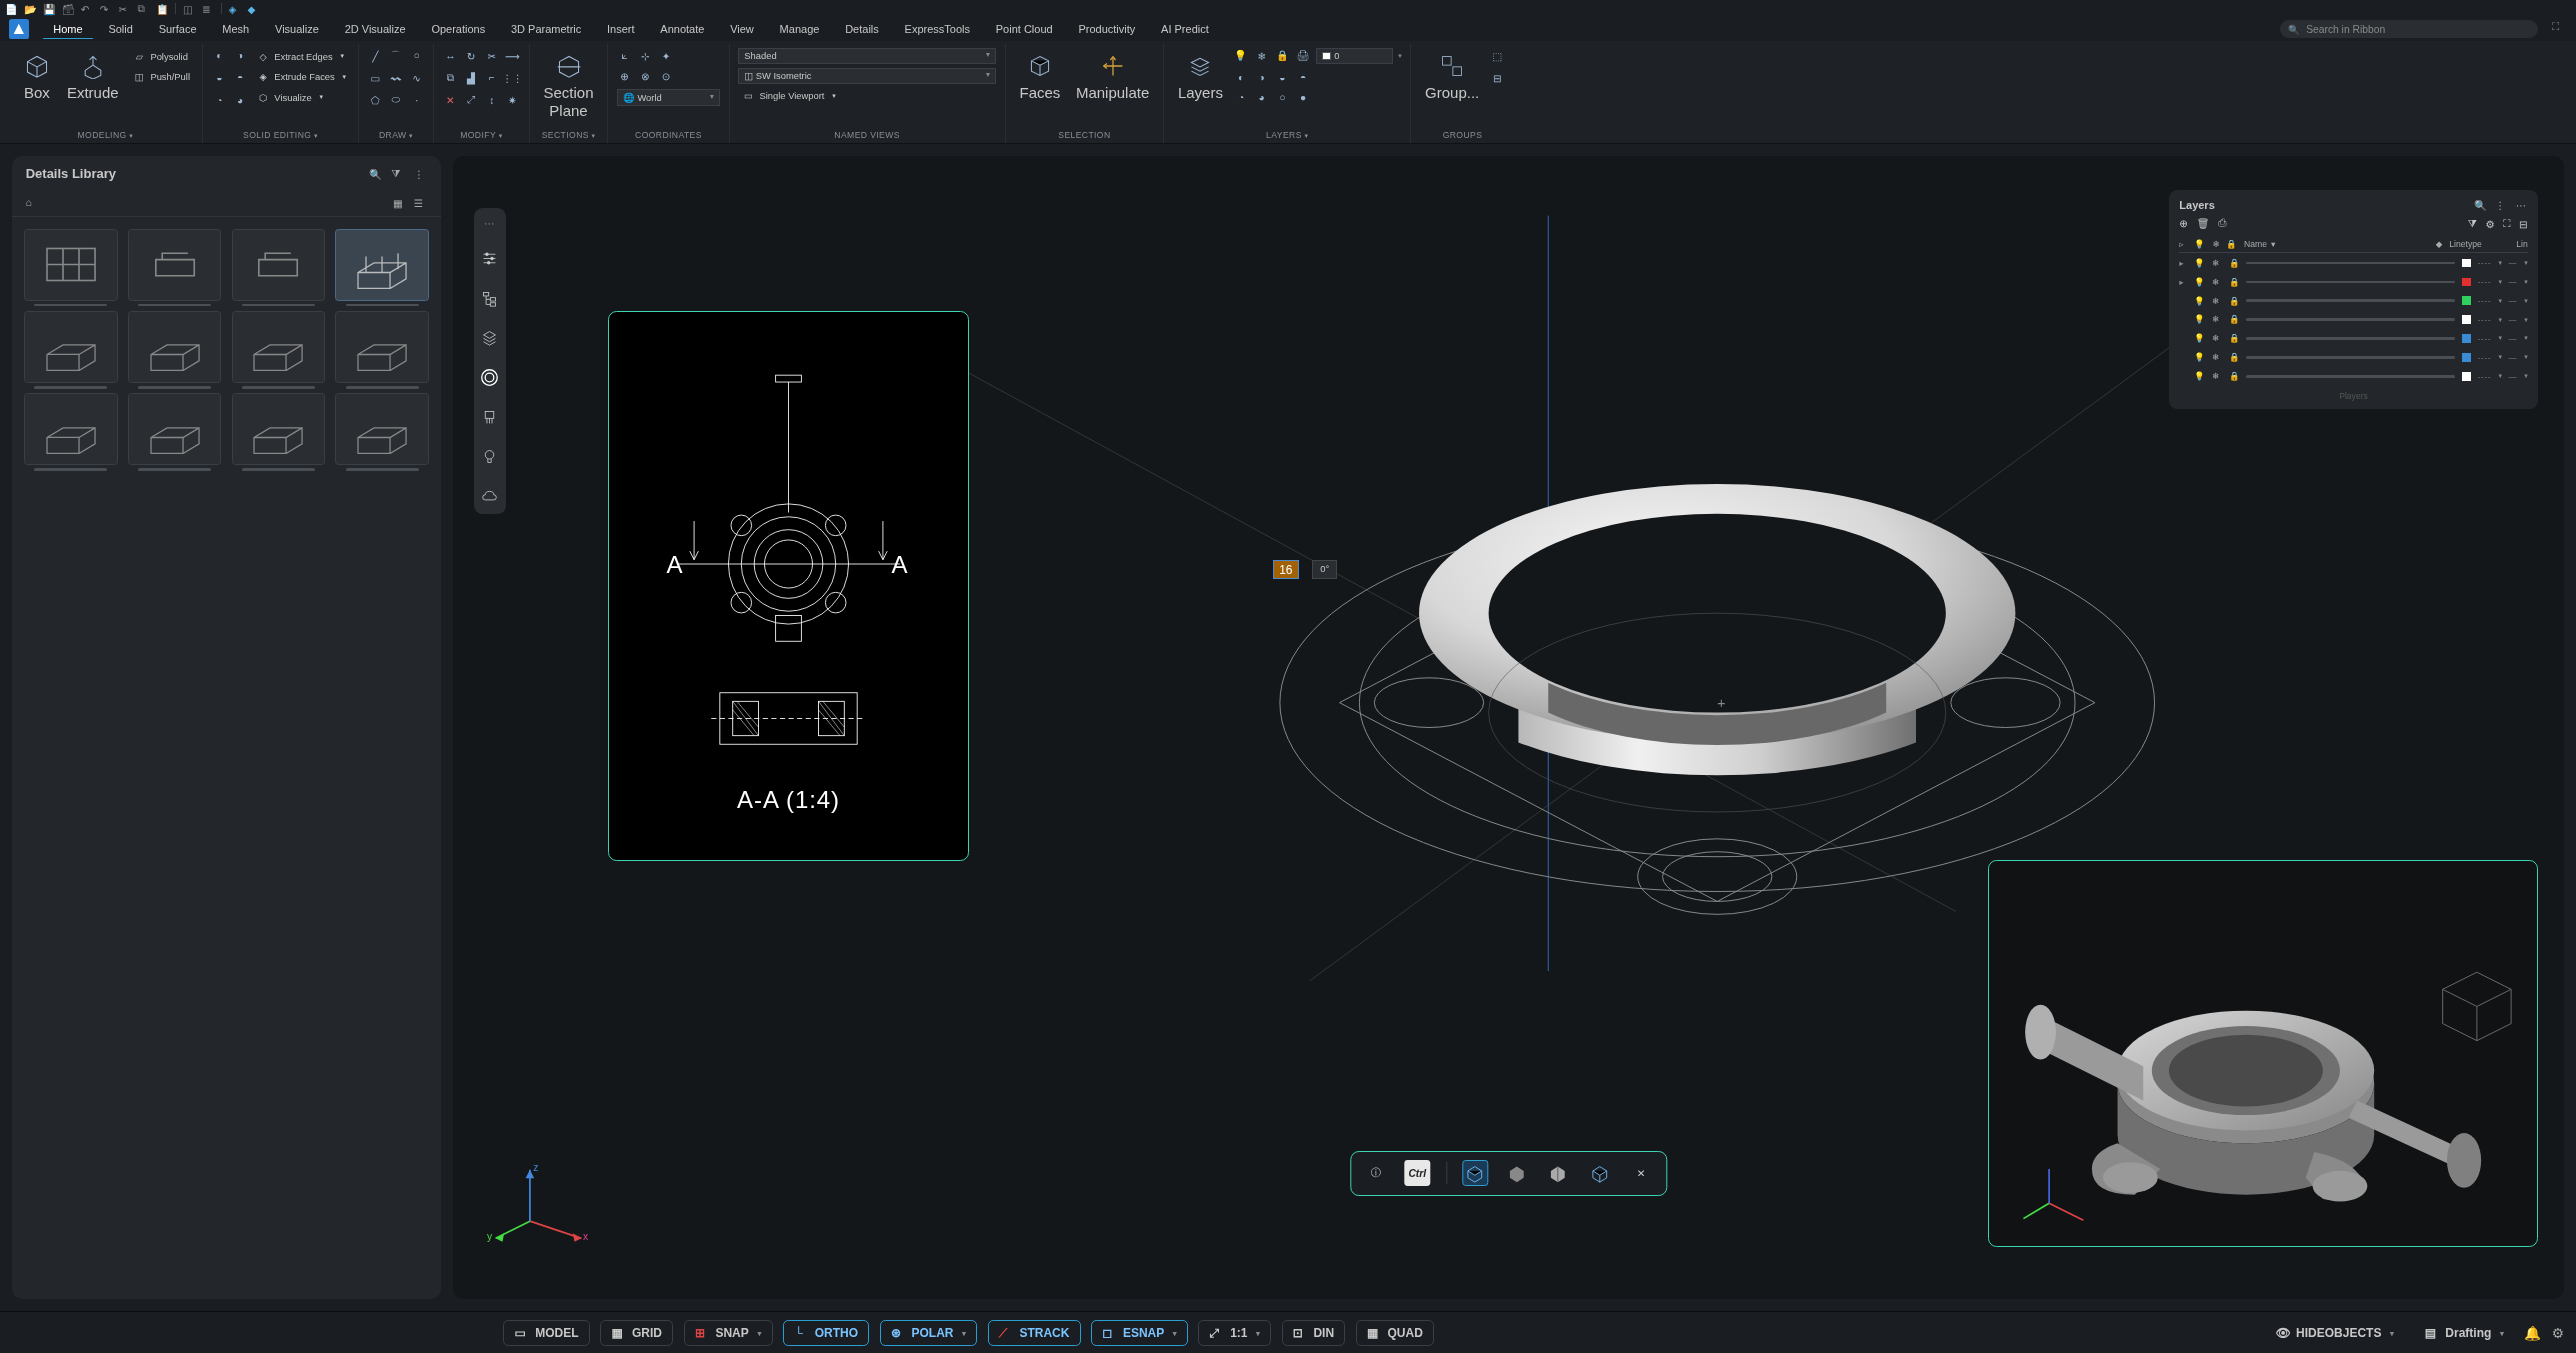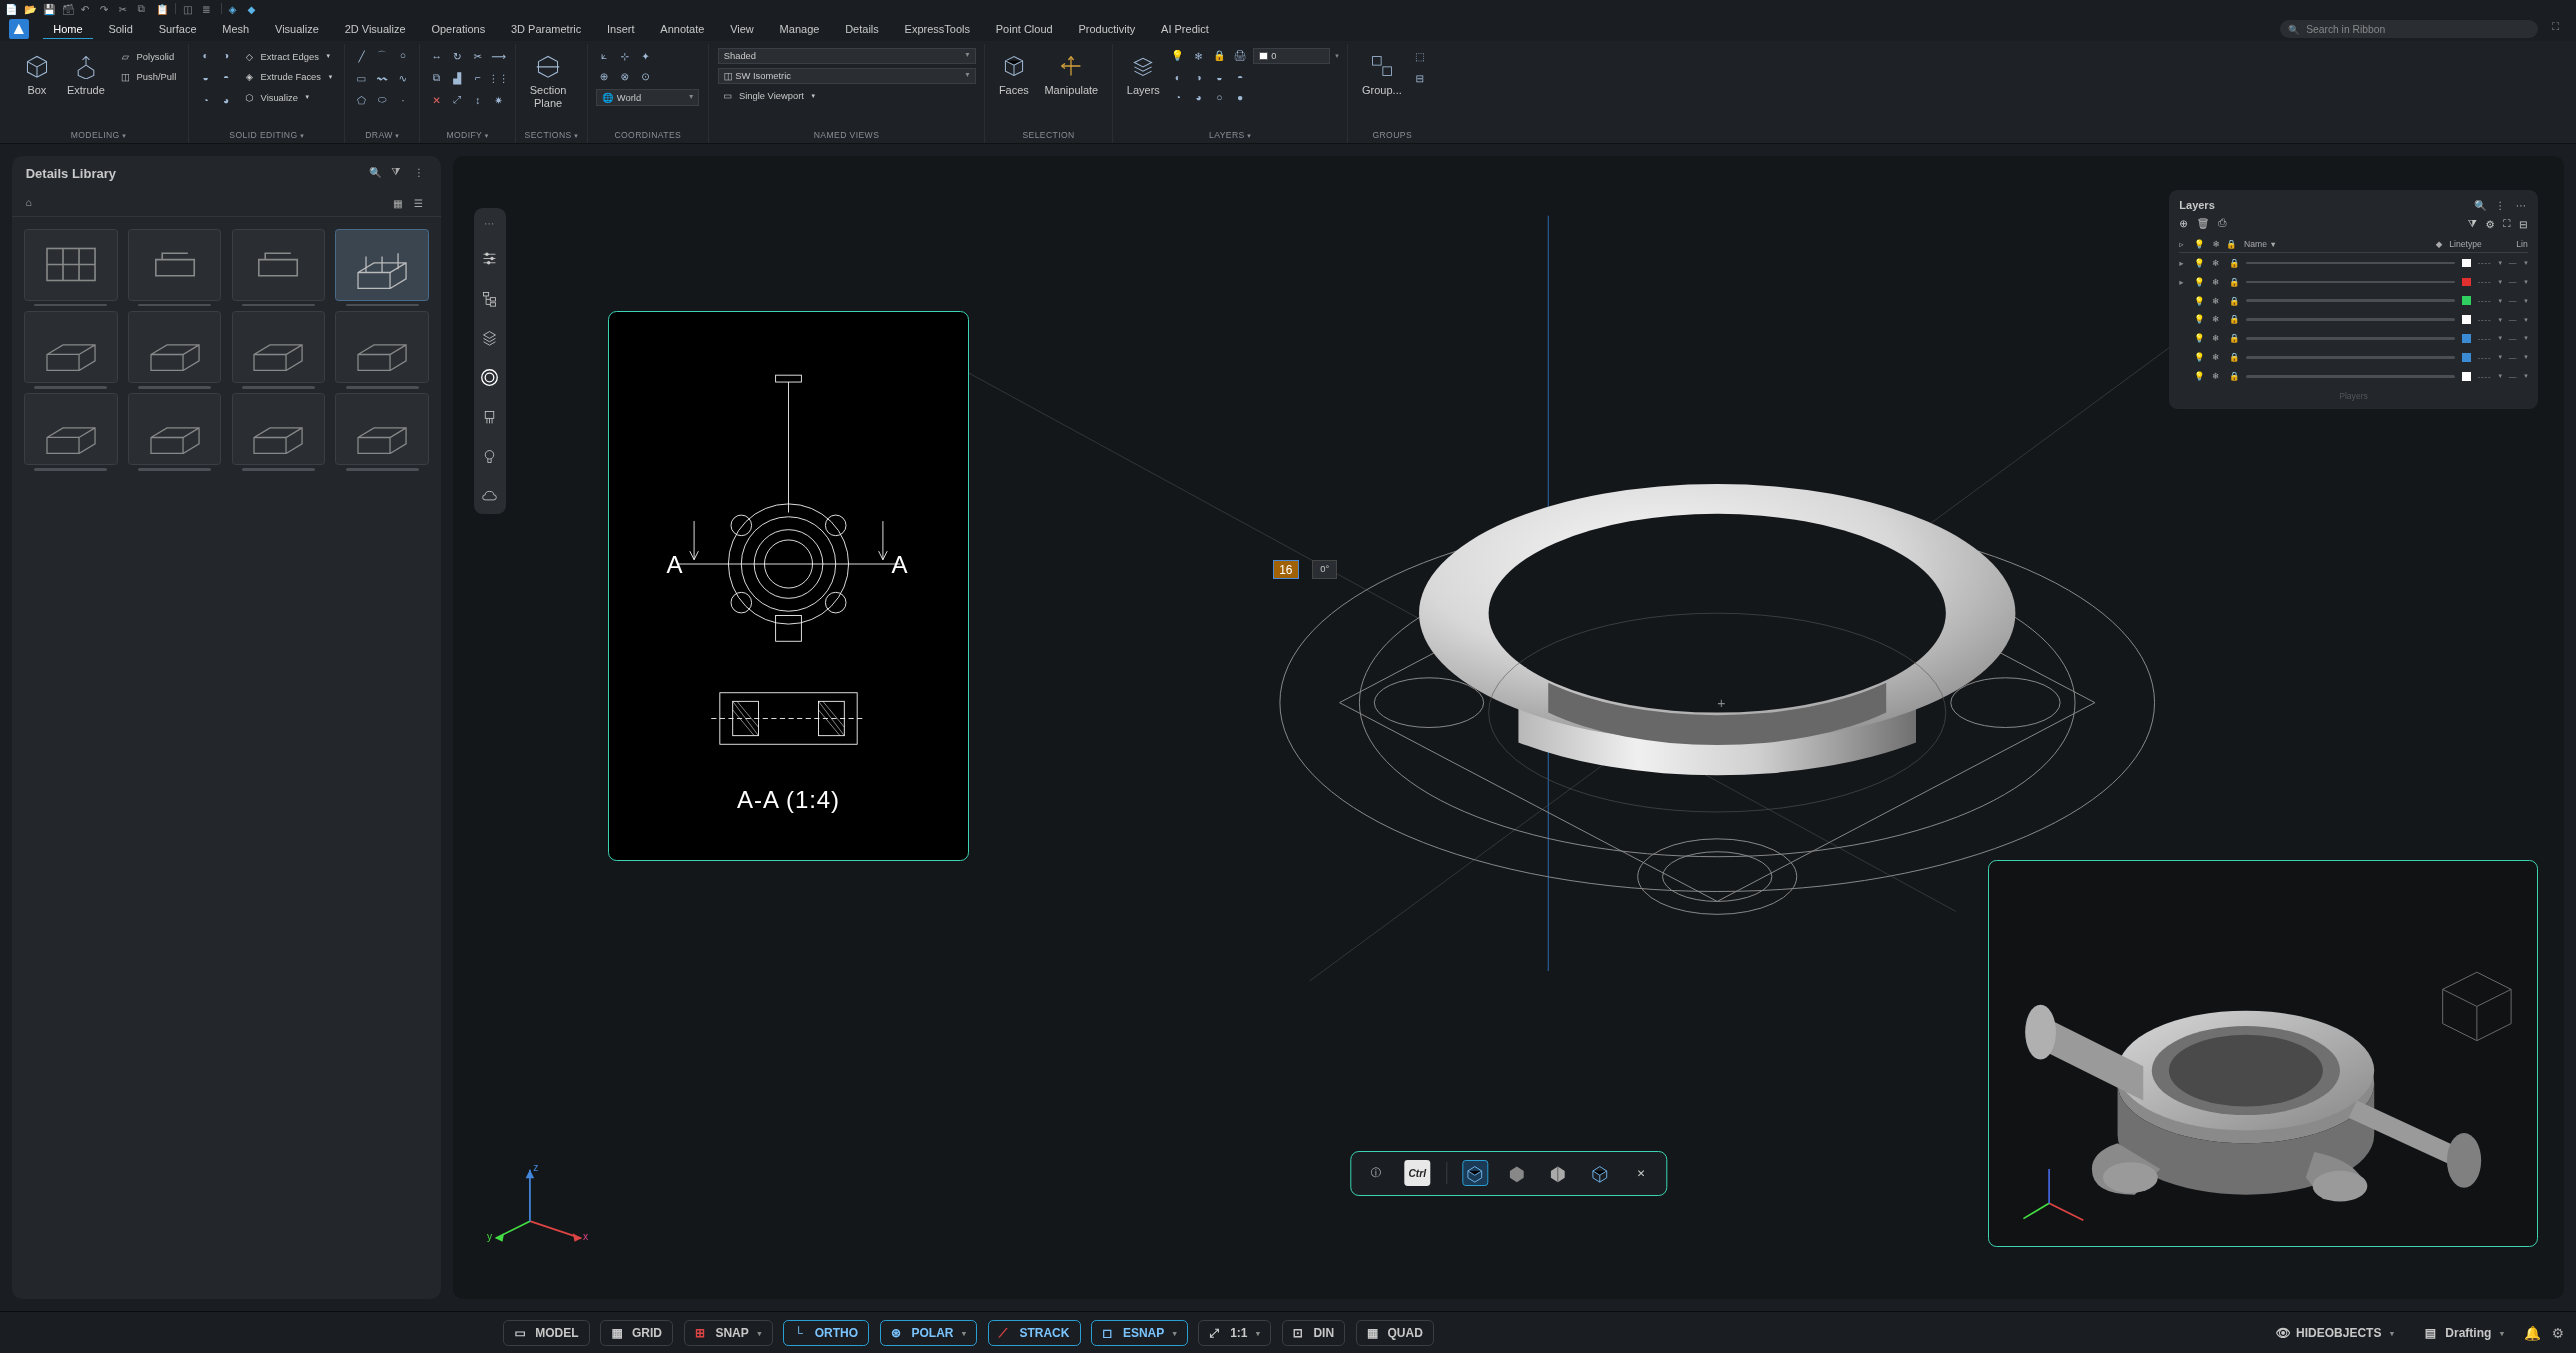--- a/index.html
+++ b/index.html
@@ -22,37 +22,37 @@
 
 
 .ribbon { height:103px; background:#1e2125; display:flex; border-bottom:0.9px solid #0f1113; padding:3.4px 8.6px 0 8.6px; }
 .group { display:flex; flex-direction:column; padding:0 8.6px; border-right:0.9px solid #2a2e33; }
 .group:last-child { border-right:none; }
 .group-body { flex:1; display:flex; align-items:flex-start; gap:5.2px; padding-top:3.4px; }
 .group-title { font-size:8.6px; color:#8a8f96; text-align:center; padding:2.6px 0; letter-spacing:0.4px; }
 .group-title .chev { font-size:6.9px; margin-left:2.6px; }
 .big-btn { display:flex; flex-direction:column; align-items:center; gap:3.4px; padding:3.4px 5.2px; cursor:pointer; }
 .big-btn .bicon { width:29px; height:29px; display:flex; align-items:center; justify-content:center; color:#9fb8d4; }
-.big-btn .lbl { font-size:11px; color:#c8c8c8; text-align:center; line-height:1.2; }
+.big-btn .lbl { font-size:15px; color:#c8c8c8; text-align:center; line-height:1.2; }
 .col { display:flex; flex-direction:column; gap:3.4px; }
 .row { display:flex; gap:5.2px; align-items:center; }
 .sm-btn { display:flex; align-items:center; gap:4.3px; padding:1.7px 3.4px; cursor:pointer; font-size:9.4px; color:#c8c8c8; white-space:nowrap; }
 .sm-btn .sicon { width:13.7px; height:13.7px; display:flex; align-items:center; justify-content:center; }
 .sm-ico { width:15.5px; height:15.5px; cursor:pointer; color:#9fb8d4; display:flex; align-items:center; justify-content:center; }
 .dd { display:flex; align-items:flex-start; background:#2a2e33; border:0.9px solid #3a3f46; padding:1.7px 17px 1.7px 5.2px; font-size:9.4px; position:relative; min-width:129px; cursor:pointer; }
 .dd::after { content:"▾"; position:absolute; right:5.2px; font-size:7.7px; color:#888; }
 .layer-input { background:#2a2e33; border:0.9px solid #3a3f46; padding:1.7px 5.2px; font-size:9.4px; width:77px; display:flex; align-items:center; gap:3.4px; }
 .swatch { width:8.6px; height:8.6px; background:#fff; border:0.9px solid #555; }
 
 
 .main { flex:1; display:flex; background:#1a1d21; overflow:hidden; }
 
 
 .details-panel { width:429px; background:#23272c; border-radius:10.3px; margin:12px; display:flex; flex-direction:column; overflow:hidden; }
-.dp-head { display:flex; align-items:flex-start; padding:10.3px 13.7px; gap:8.6px; }
+.dp-head { display:flex; align-items:flex-end; padding:10.3px 13.7px; gap:8.6px; }
 .dp-head .title { font-size:13px; font-weight:600; flex:1; }
 .dp-head .hico { width:13.7px; height:13.7px; color:#aaa; cursor:pointer; }
 .dp-sub { display:flex; align-items:center; justify-content:space-between; padding:5.2px 13.7px; border-bottom:0.9px solid #32363c; }
 .dp-sub .hico { width:13.7px; height:13.7px; color:#aaa; cursor:pointer; }
 .dp-sub .view-toggle { display:flex; gap:6.9px; }
 .dp-grid { padding:12px; display:grid; grid-template-columns:repeat(4,1fr); gap:10.3px; }
 .dp-cell { aspect-ratio:1.3/1; background:#2a2e33; border:0.9px solid #3a3f46; border-radius:3.4px; display:flex; align-items:center; justify-content:center; cursor:pointer; position:relative; }
 .dp-cell.sel { background:#3a4550; border-color:#4a6a8a; }
 .dp-cell .under { position:absolute; bottom:-6.9px; left:10%; right:10%; height:2.6px; background:#4a4f56; border-radius:1.7px; }
 .dp-cell svg { width:70%; height:70%; }

